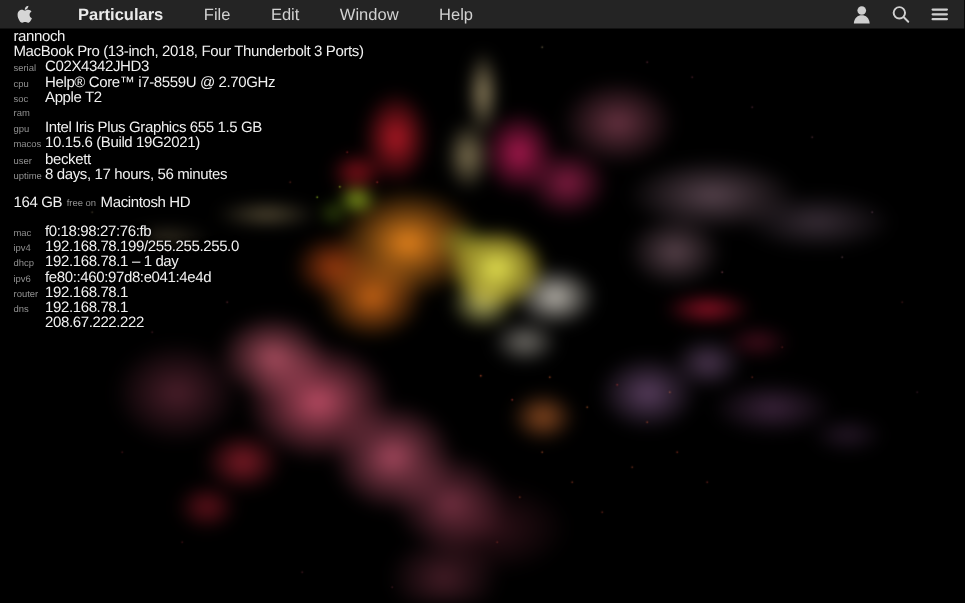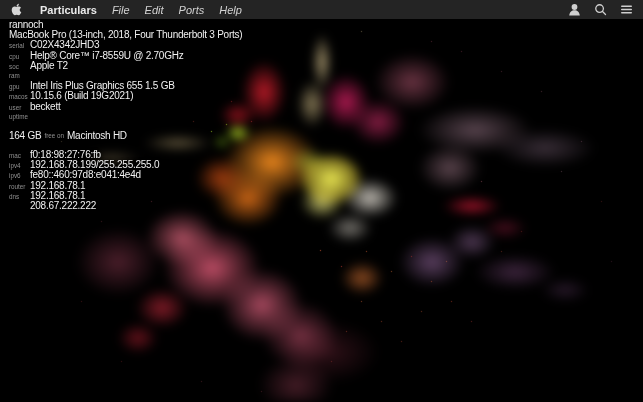--- a/index.html
+++ b/index.html
@@ -79,24 +79,24 @@
       61px 141px 1px rgba(170,150,110,.4), 41px 181px 1px rgba(160,140,100,.35);
   }
 
   
   .menubar{
     position:absolute;left:0;top:0;width:100%;height:19px;z-index:20;
     background:#242424;display:flex;align-items:center;
     padding:0 8px;box-sizing:border-box;
     font-size:11px;color:#d5d5d5;
   }
-  .menubar .left{display:flex;align-items:center;gap:15px;text-align:center;}
+  .menubar .left{display:flex;align-items:center;gap:27px;text-align:center;}
   .menubar .apple{display:flex;align-items:center;padding:0 3px;}
   .menubar .appname{font-weight:bold;color:#eaeaea;}
-  .menubar .menu-item{color:#d2d2d2;font-style:italic;}
+  .menubar .menu-item{color:#d2d2d2;}
   .menubar .spacer{flex:1;}
   .menubar .right{display:flex;align-items:center;gap:13px;padding-right:2px;}
   .menubar svg{display:block;}
 
   
   .info{
     position:absolute;left:9px;top:20px;z-index:10;
     color:#f1f1f1;font-size:10px;line-height:10.2px;letter-spacing:-0.25px;
     text-shadow:0 1px 2px rgba(0,0,0,.85),0 0 3px rgba(0,0,0,.7);
     white-space:nowrap;
@@ -122,21 +122,21 @@
 <div class="menubar">
   <div class="left">
     <span class="apple">
       <svg width="11" height="13" viewBox="0 0 384 512">
           <path fill="#d6d6d6" d="M318.7 268.7c-.2-36.7 16.4-64.4 50-84.8-18.8-26.9-47.2-41.7-84.7-44.6-35.5-2.7-74.3 20.7-88.5 20.7-15 0-49.4-19.7-76.4-19.7C63.3 141.2 4 184.8 4 273.5q0 39.3 14.4 81.2c12.8 36.7 59 126.7 107.2 125.2 25.2-.6 43-17.9 75.8-17.9 31.8 0 48.3 17.9 76.4 17.9 48.6-.7 90.4-82.5 102.6-119.3-65.2-30.7-61.7-90-61.7-91.9zm-56.6-164.2c27.3-32.4 24.8-61.9 24-72.5-24.1 1.4-52 16.4-67.9 34.9-17.5 19.8-27.8 44.3-25.6 71.9 26.1 2 49.9-11.4 69.5-34.3z"></path>
         </svg>
     </span>
     <span class="appname">Particulars</span>
     <span class="menu-item">File</span>
     <span class="menu-item">Edit</span>
-    <span class="menu-item">Ports</span>
+    <span class="menu-item">Window</span>
     <span class="menu-item">Help</span>
   </div>
   <div class="spacer"></div>
   <div class="right">
     <span>
       <svg width="13" height="13" viewBox="0 0 13 13">
           <circle cx="6.5" cy="4" r="2.9" fill="#cfcfcf"></circle>
           <path d="M1.2 12.6c.4-3.8 2.6-5.4 5.3-5.4s4.9 1.6 5.3 5.4z" fill="#cfcfcf"></path>
         </svg>
     </span>
@@ -182,20 +182,21 @@
   <div class="row">
     <span class="lbl">macos</span>
     <span class="val">10.15.6 (Build 19G2021)</span>
   </div>
   <div class="row">
     <span class="lbl">user</span>
     <span class="val">beckett</span>
   </div>
   <div class="row">
     <span class="lbl">uptime</span>
+    <span class="val">8 days, 17 hours, 56 minutes</span>
   </div>
 
   <div class="gap"></div>
 
   <div class="disk-line">
     <span>164 GB</span>
     <span class="small">free on</span>
     <span>Macintosh HD</span>
   </div>
 
@@ -204,20 +205,24 @@
 
   <div class="row">
     <span class="lbl">mac</span>
     <span class="val">f0:18:98:27:76:fb</span>
   </div>
   <div class="row">
     <span class="lbl">ipv4</span>
     <span class="val">192.168.78.199/255.255.255.0</span>
   </div>
   <div class="row">
+    <span class="lbl">dhcp</span>
+    <span class="val">192.168.78.1 – 1 day</span>
+  </div>
+  <div class="row">
     <span class="lbl">ipv6</span>
     <span class="val">fe80::460:97d8:e041:4e4d</span>
   </div>
   <div class="row">
     <span class="lbl">router</span>
     <span class="val">192.168.78.1</span>
   </div>
   <div class="row">
     <span class="lbl">dns</span>
     <span class="val">192.168.78.1</span>

